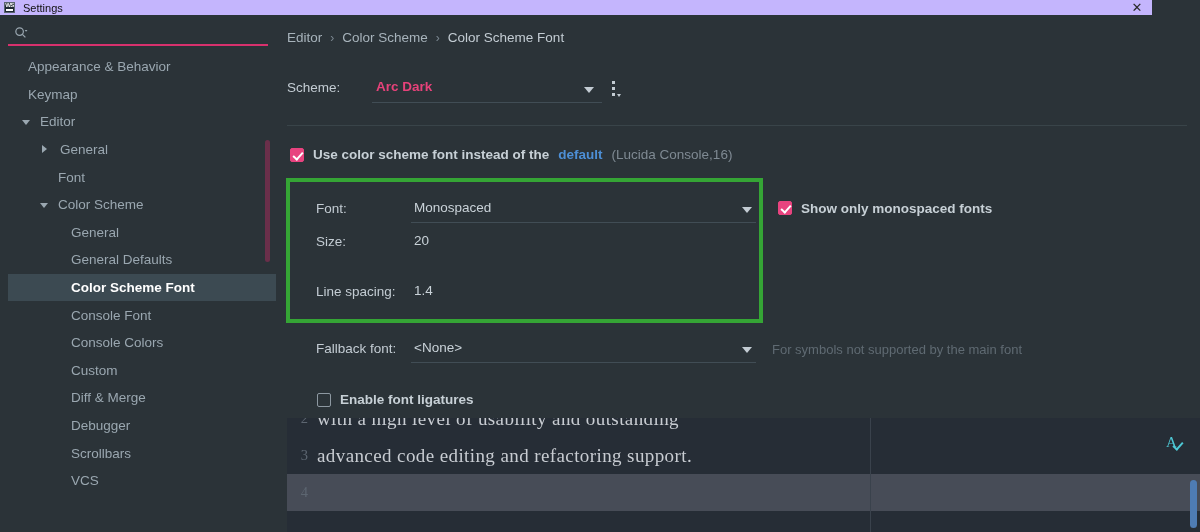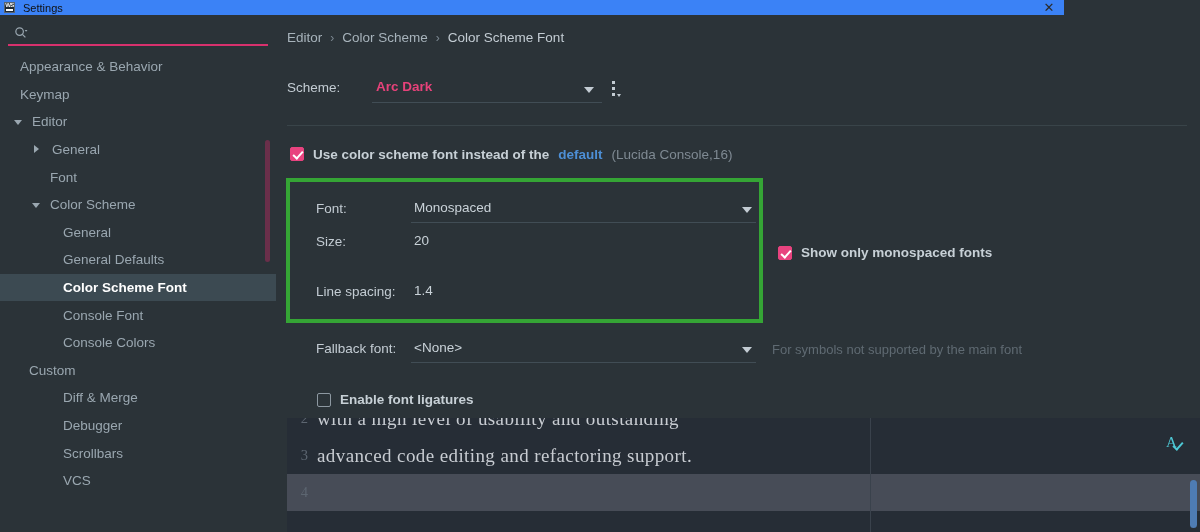--- a/index.html
+++ b/index.html
@@ -18,23 +18,23 @@
     position: relative;
     width: 1200px;
     height: 532px;
     background: #2b3338;
   }
 
   
   .titlebar {
     position: absolute;
     left: 0; top: 0;
-    width: 1064px;
+    width: 1152px;
     height: 15px;
-    background: #3b82f6;
+    background: #c4b5fd;
     display: flex;
     align-items: center;
     padding: 0 0 0 4px;
     box-sizing: border-box;
   }
   .ws-logo {
     width: 11px; height: 11px;
     background: #1f2933;
     border: 1px solid #5a6570;
     color: #ffffff;
@@ -109,20 +109,21 @@
     left: 0; right: 0; bottom: 0;
     height: 2px;
     background: #d8316d;
   }
 
   .tree {
     position: absolute;
     left: 0; top: 38px;
     right: 0;
     bottom: 0;
+    padding-left: 8px;
   }
   .tree-item {
     position: relative;
     height: 27.6px;
     display: flex;
     align-items: center;
     font-size: 13.5px;
     color: #9aa7b0;
     cursor: pointer;
     user-select: none;
@@ -277,21 +278,21 @@
     border: solid #ffffff;
     border-width: 0 2px 2px 0;
     transform: rotate(42deg);
   }
   .cb.unchecked { background: transparent; border: 1px solid #8d98a1; }
 
   .row-usefont {
     position: absolute;
     left: 14px; top: 132px;
     display: flex;
-    align-items: flex-start;
+    align-items: flex-end;
     gap: 9px;
     font-size: 13.5px;
     white-space: nowrap;
   }
   .row-usefont .txt { color: #c7d0d6; font-weight: bold; }
   .row-usefont .lnk { color: #4d8fd6; font-weight: bold; cursor: pointer; }
   .row-usefont .dim { color: #7f8a93; }
 
   
   .green-box {
@@ -324,27 +325,26 @@
 
   .row-font   { left: 40px; top: 182px; width: 440px; }
   .row-size   { left: 40px; top: 215px; width: 440px; }
   .row-space  { left: 40px; top: 265px; width: 440px; }
   .row-fallback { left: 40px; top: 322px; width: 440px; }
 
   .mono-cb-row {
     position: absolute;
     left: 502px; top: 186px;
     display: flex;
-    align-items: flex-end;
+    align-items: flex-start;
     gap: 9px;
     font-size: 13.5px;
     color: #c7d0d6;
     font-weight: bold;
     white-space: nowrap;
-    margin-top: 44px;
   }
 
   .hint {
     position: absolute;
     left: 496px; top: 327px;
     font-size: 13px;
     color: #5f6a72;
     white-space: nowrap;
   }
 
@@ -488,21 +488,21 @@
         <div class="tree-item selected">
           <span style="margin-left: 63px;">Color Scheme Font</span>
         </div>
         <div class="tree-item">
           <span style="margin-left: 63px;">Console Font</span>
         </div>
         <div class="tree-item">
           <span style="margin-left: 63px;">Console Colors</span>
         </div>
         <div class="tree-item">
-          <span style="margin-left: 29px;">Custom</span>
+          <span style="margin-left: 63px;">Custom</span>
         </div>
         <div class="tree-item">
           <span style="margin-left: 63px;">Diff &amp; Merge</span>
         </div>
         <div class="tree-item">
           <span style="margin-left: 63px;">Debugger</span>
         </div>
         <div class="tree-item">
           <span style="margin-left: 63px; text-align: center;">Scrollbars</span>
         </div>

